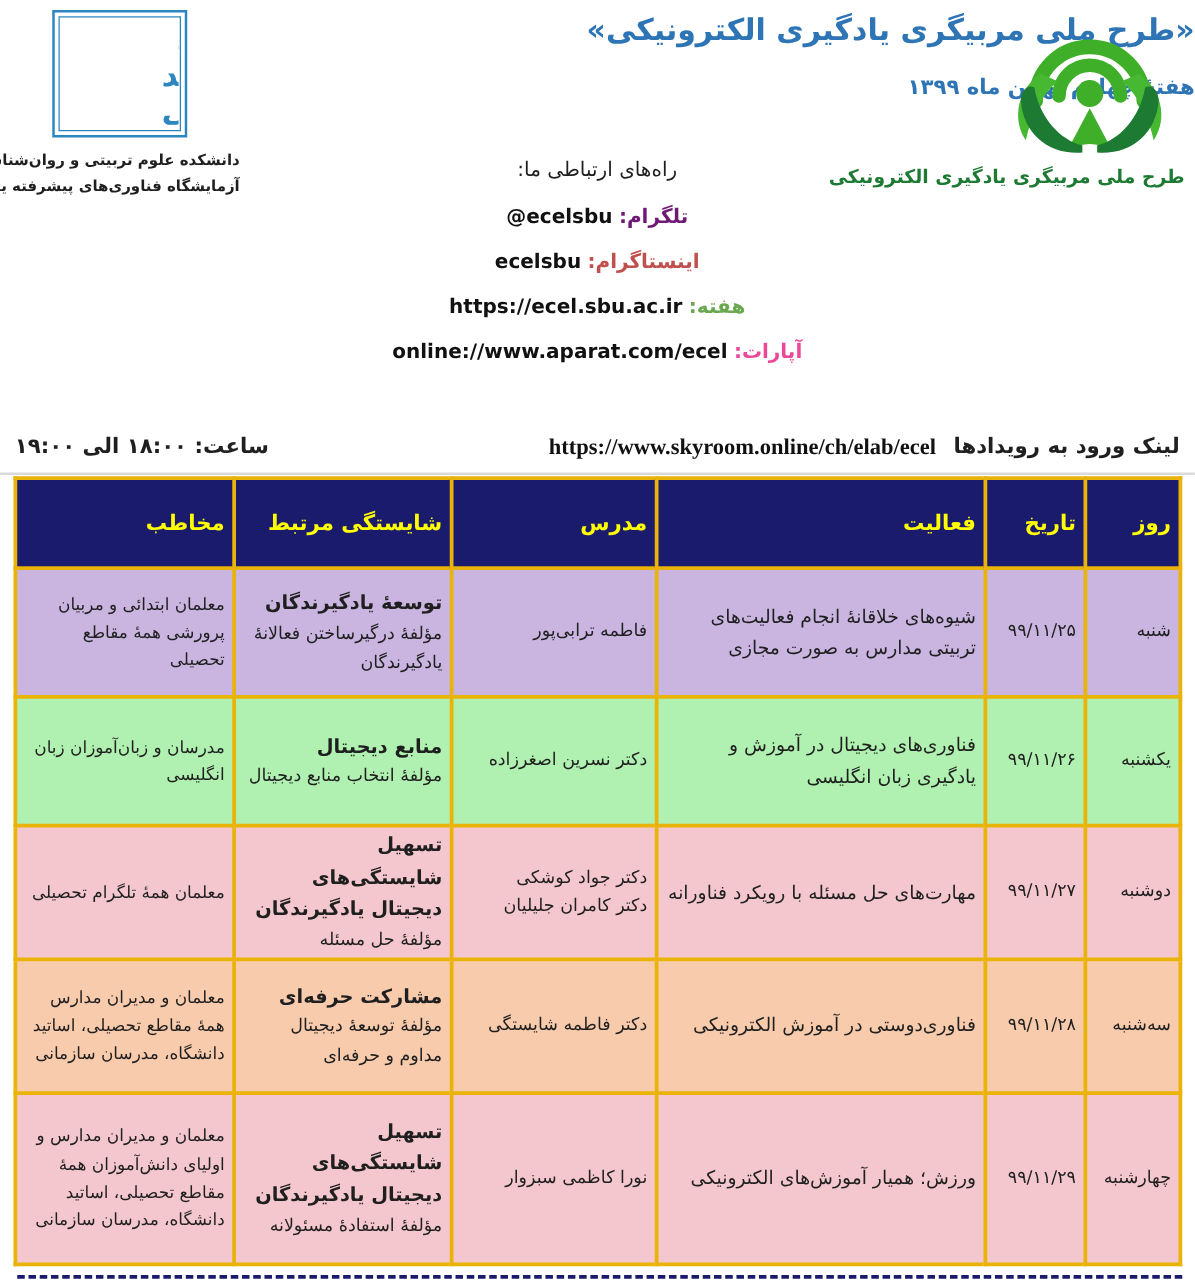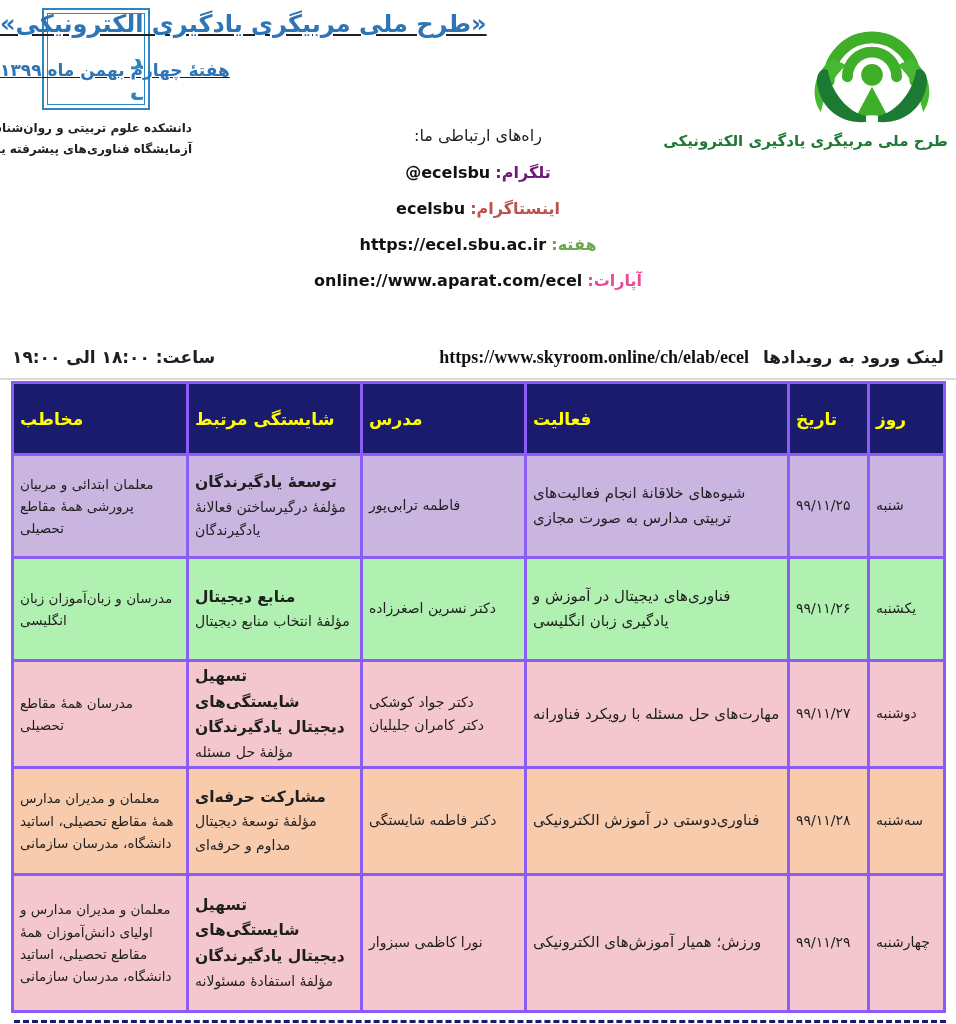--- a/index.html
+++ b/index.html
@@ -8,21 +8,21 @@
   .page { position:relative; width:956px; height:1024px; direction:rtl; }
 
   
   .top { position:relative; height:336px; }
 
   .uni-block { position:absolute; left:0; top:8px; width:192px; text-align:center; }
   .uni-logo-frame { display:inline-block; border:2px solid #2e86c1; padding:3px; background:#fff; }
   .uni-logo-inner { border:1px solid #2e86c1; width:98px; height:92px; display:flex; align-items:center; justify-content:center; }
   .uni-captions { margin-top:8px; font-size:12px; font-weight:bold; line-height:1.75; white-space:nowrap; }
 
-  .title-block { position:absolute; right:0; left:0; top:10px; text-align:left;text-decoration:underline; }
+  .title-block { position:absolute; right:0; left:0; top:10px; text-align:right; }
   .main-title { color:#2e75b6; font-size:24px; font-weight:bold; }
   .sub-title  { color:#2e75b6; font-size:17px; font-weight:bold; margin-top:22px; }
 
   .prog-logo { position:absolute; right:8px; top:2px; width:152px; text-align:center; }
   .prog-logo-caption { font-size:15px; font-weight:bold; color:#1d7a33; margin-top:2px; white-space:nowrap; }
 
   .contact { position:absolute; right:0; left:0; top:126px; text-align:center; }
   .contact-heading { font-size:16px; margin-bottom:18px; }
   .contact-line { margin-bottom:17px; font-size:16px; }
   .contact-label { font-weight:bold; }
@@ -31,21 +31,21 @@
   
   .event-line { height:42px; display:flex; align-items:center; justify-content:space-between;
                 padding:0 12px; font-weight:bold; font-size:17px; }
   .event-right { display:flex; align-items:center; gap:14px; padding-left:52px; }
   .skyroom-url { font-family:"Liberation Serif","DejaVu Serif", serif; font-weight:bold; font-size:18px; }
 
   .pre-table-line { height:2px; background:#d9d9d9; }
 
   
   table.schedule { border-collapse:collapse; table-layout:fixed; width:932px; margin:1px 10px 0 14px; }
-  table.schedule td, table.schedule th { border:3px solid #8b5cf6; text-align:left; vertical-align:middle; padding:2px 6px; }
+  table.schedule td, table.schedule th { border:3px solid #eab308; text-align:right; vertical-align:middle; padding:2px 6px; }
   thead th { background:#1b1b6e; color:#ffff00; font-size:17px; font-weight:bold; height:72px; }
   tbody td { font-size:14px; line-height:1.65; }
   .col-day{width:76px;} .col-date{width:80px;} .col-title{width:263px;}
   .col-instructor{width:164px;} .col-competency{width:174px;} .col-audience{width:175px;}
   .cell-title { font-size:15px; }
   .cell-instructor { white-space:pre-line; }
   .competency-name { font-weight:bold; font-size:15.5px; }
   .competency-detail { font-size:14px; }
   .cell-audience { font-size:13.5px; }
   tr.r-std  td { height:103px; }
@@ -180,21 +180,21 @@
       <tr class="r-std" style="background-color: rgb(243, 199, 205);">
         <td>دوشنبه</td>
         <td>۹۹/۱۱/۲۷</td>
         <td class="cell-title">مهارت‌های حل مسئله با رویکرد فناورانه</td>
         <td class="cell-instructor">دکتر جواد کوشکی
 دکتر کامران جلیلیان</td>
         <td>
           <div class="competency-name">تسهیل شایستگی‌های دیجیتال یادگیرندگان</div>
           <div class="competency-detail">مؤلفهٔ حل مسئله</div>
         </td>
-        <td class="cell-audience">مدرسان همهٔ مقاطع تحصیلی</td>
+        <td class="cell-audience">معلمان همهٔ تلگرام تحصیلی</td>
       </tr>
       <tr class="r-tall" style="background-color: rgb(248, 203, 173);">
         <td>سه‌شنبه</td>
         <td>۹۹/۱۱/۲۸</td>
         <td class="cell-title">فناوری‌دوستی در آموزش الکترونیکی</td>
         <td class="cell-instructor">دکتر فاطمه شایستگی</td>
         <td>
           <div class="competency-name">مشارکت حرفه‌ای</div>
           <div class="competency-detail">مؤلفهٔ توسعهٔ دیجیتال مداوم و حرفه‌ای</div>
         </td>

